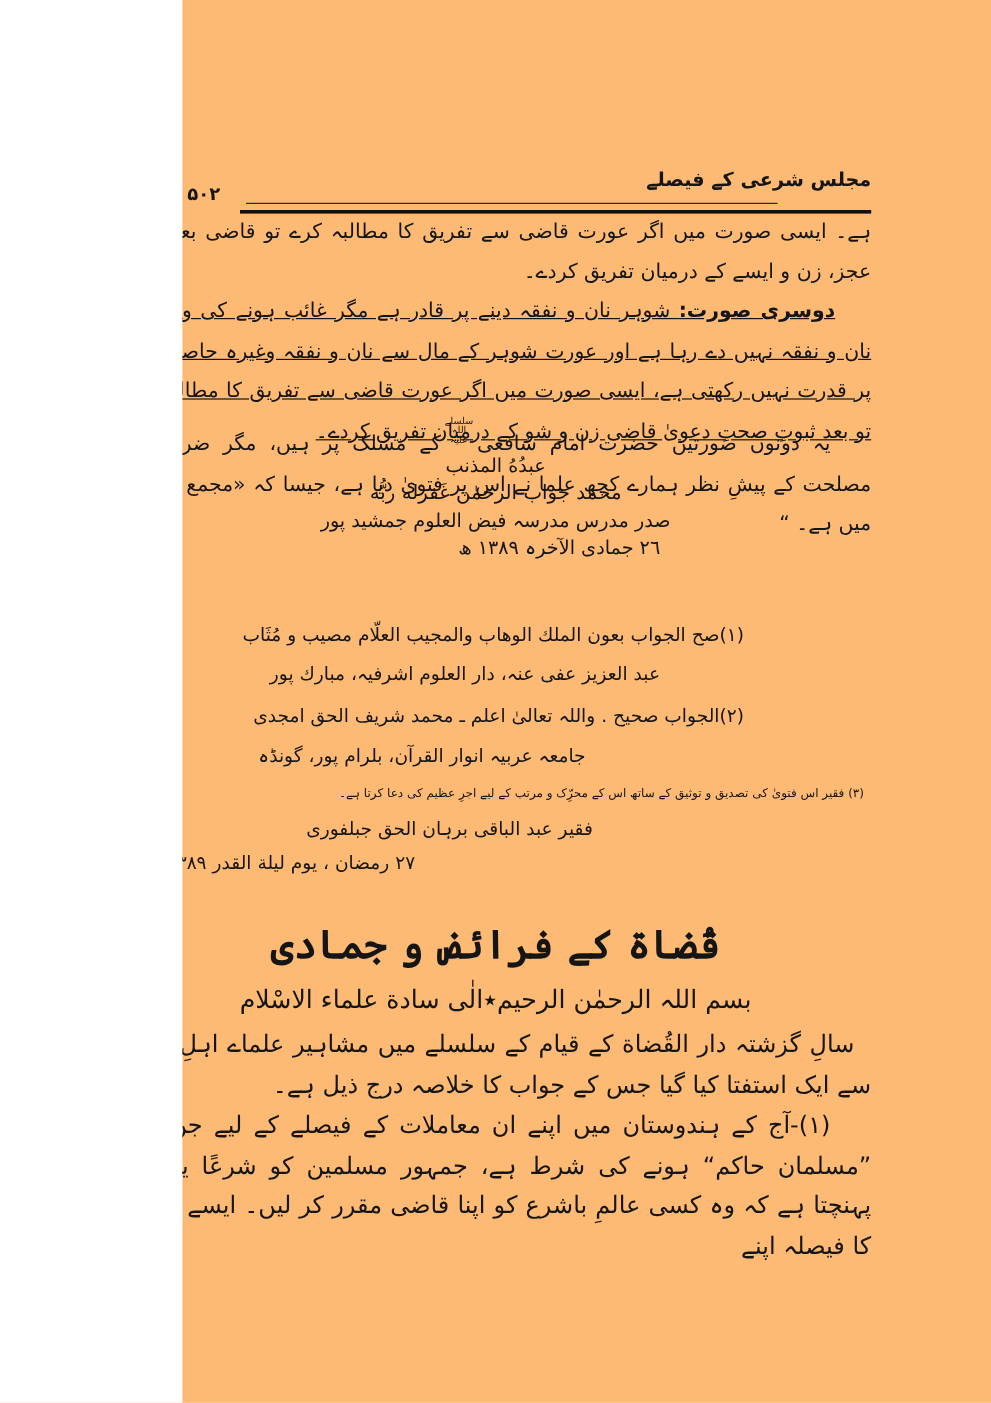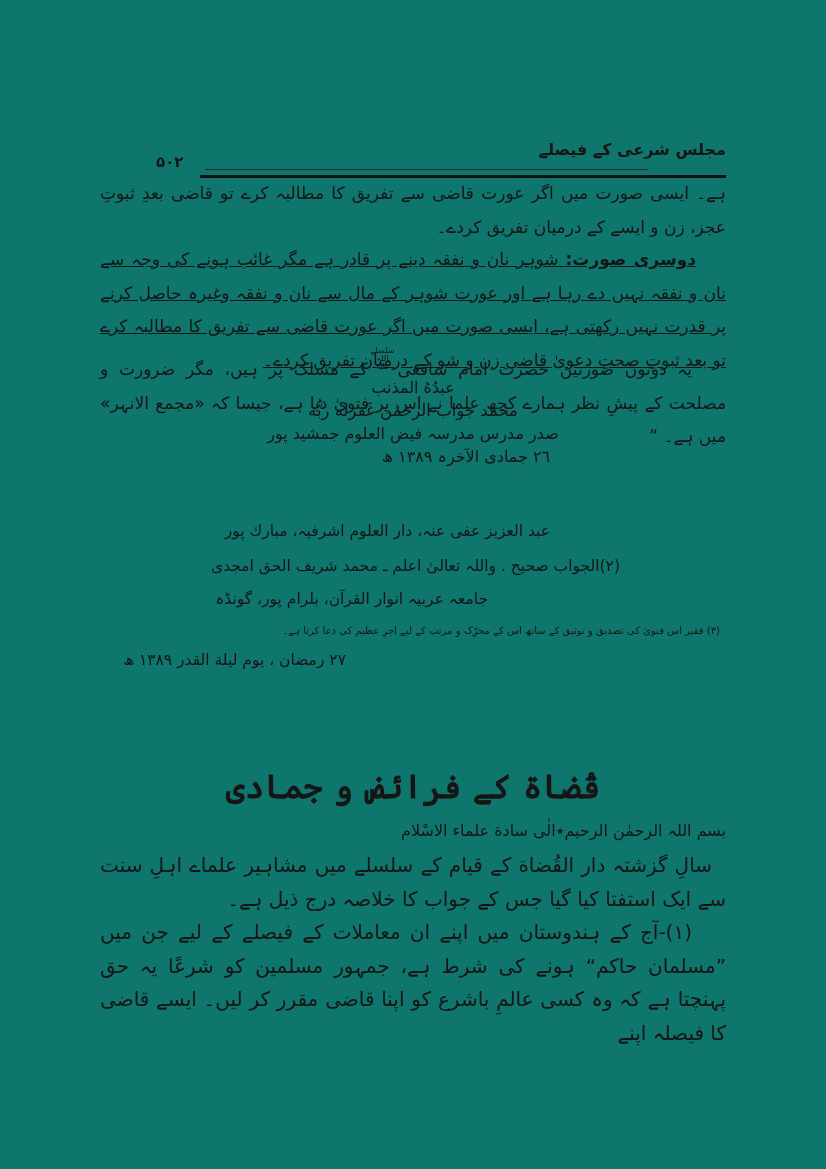--- a/index.html
+++ b/index.html
@@ -1,21 +1,21 @@
 <!DOCTYPE html>
 <html lang="ur" dir="rtl"><head>
 <meta charset="utf-8">
 <style>
   html,body{margin:0;padding:0;}
   body{
     width:826px;height:1169px;background:#ffffff;color:#151515;
     font-family:"DejaVu Sans", sans-serif;
     -webkit-font-smoothing:antialiased;
   }
-  .page{position:relative;width:826px;height:1169px;background:#0f766e;overflow:hidden;direction:rtl;}
+  .page{position:relative;width:674px;height:1169px;background:#fdba74;overflow:hidden;direction:rtl;}
   .content{position:absolute;right:100px;top:0;width:626px;}
 
   
   .hdr{position:absolute;right:0;left:0;top:142px;height:42px;}
   .hdr-title{position:absolute;right:0;top:-2px;font-size:16px;font-weight:bold;letter-spacing:0;}
   .thin-rule{position:absolute;top:27px;right:78px;width:443px;height:1px;background:#2a2a2a;}
   .page-num{position:absolute;left:56px;top:11px;font-size:15px;font-weight:bold;letter-spacing:2px;}
   .thick-rule{position:absolute;top:33px;right:0;left:100px;height:3px;background:#101010;}
 
   
@@ -49,21 +49,21 @@
   .a4{padding-right:6px;font-size:10px;}
   .a5{padding-right:232px;line-height:28px !important;}
   .a6{padding-right:380px;line-height:28px !important;}
 
   
   .section{position:absolute;right:0;left:0;top:760px;}
   .sec-heading{
     margin:0;font-size:33px;line-height:54px;font-weight:bold;text-align:center;
     font-family:"DejaVu Serif", serif;letter-spacing:-1px;
   }
-  .basmala{margin-top:7px;font-size:16px;text-align:right;}
+  .basmala{margin-top:7px;font-size:21px;text-align:center;}
   .sec-para{
     margin:9px 0 0 0;font-size:20px;line-height:33.5px;
     text-align:justify;text-justify:inter-word;
   }
   .intro{text-indent:14px;}
   .item{margin-top:0;text-indent:34px;}
 </style>
 </head>
 <body>
 
@@ -84,24 +84,26 @@
     <p class="para p3"><span>یہ دونوں صورتیں حضرت امام شافعی</span><span class="seal">سلسلے اللہ علیہ</span><span>کے مسلک پر ہیں، مگر ضرورت و مصلحت کے پیشِ نظر ہمارے کچھ علما نے اس پر فتویٰ دیا ہے، جیسا کہ «مجمع الانہر» میں ہے۔ “</span></p>
 
     <div class="sig">
       <div class="s1">عبدُهُ المذنب</div>
       <div class="s2">محمد جواب الرحمٰن غَفرله ربُّه</div>
       <div class="s4">صدر مدرس مدرسہ فیض العلوم جمشید پور</div>
       <div class="s5">٢٦ جمادی الآخرہ ١٣٨٩ ھ</div>
     </div>
 
     <div class="attest">
+      <div class="a0">(١)صح الجواب بعون الملك الوهاب والمجيب العلّام مصيب و مُثَاب</div>
       <div class="a1">عبد العزیز عفی عنہ، دار العلوم اشرفیہ، مبارك پور</div>
       <div class="a2">(٢)الجواب صحیح . واللہ تعالیٰ اعلم ـ محمد شریف الحق امجدی</div>
       <div class="a3">جامعہ عربیہ انوار القرآن، بلرام پور، گونڈہ</div>
       <div class="a4">(٣) فقیر اس فتویٰ کی تصدیق و توثیق کے ساتھ اس کے محرِّک و مرتب کے لیے اجرِ عظیم کی دعا کرتا ہے۔</div>
+      <div class="a5">فقیر عبد الباقی برہان الحق جبلفوری</div>
       <div class="a6">٢٧ رمضان ، یوم لیلة القدر ١٣٨٩ ھ</div>
     </div>
 
     <div class="section">
       <h1 class="sec-heading">قُضاة کے فرائض و جمادی</h1>
       <div class="basmala">بسم اللہ الرحمٰن الرحیم٭الٰی سادة علماء الاسْلام</div>
       <p class="sec-para intro">سالِ گزشتہ دار القُضاة کے قیام کے سلسلے میں مشاہیر علماے اہلِ سنت سے ایک استفتا کیا گیا جس کے جواب کا خلاصہ درج ذیل ہے۔</p>
       <p class="sec-para item">(١)-آج کے ہندوستان میں اپنے ان معاملات کے فیصلے کے لیے جن میں ”مسلمان حاکم“ ہونے کی شرط ہے، جمہور مسلمین کو شرعًا یہ حق پہنچتا ہے کہ وہ کسی عالمِ باشرع کو اپنا قاضی مقرر کر لیں۔ ایسے قاضی کا فیصلہ اپنے</p>
     </div>
 

